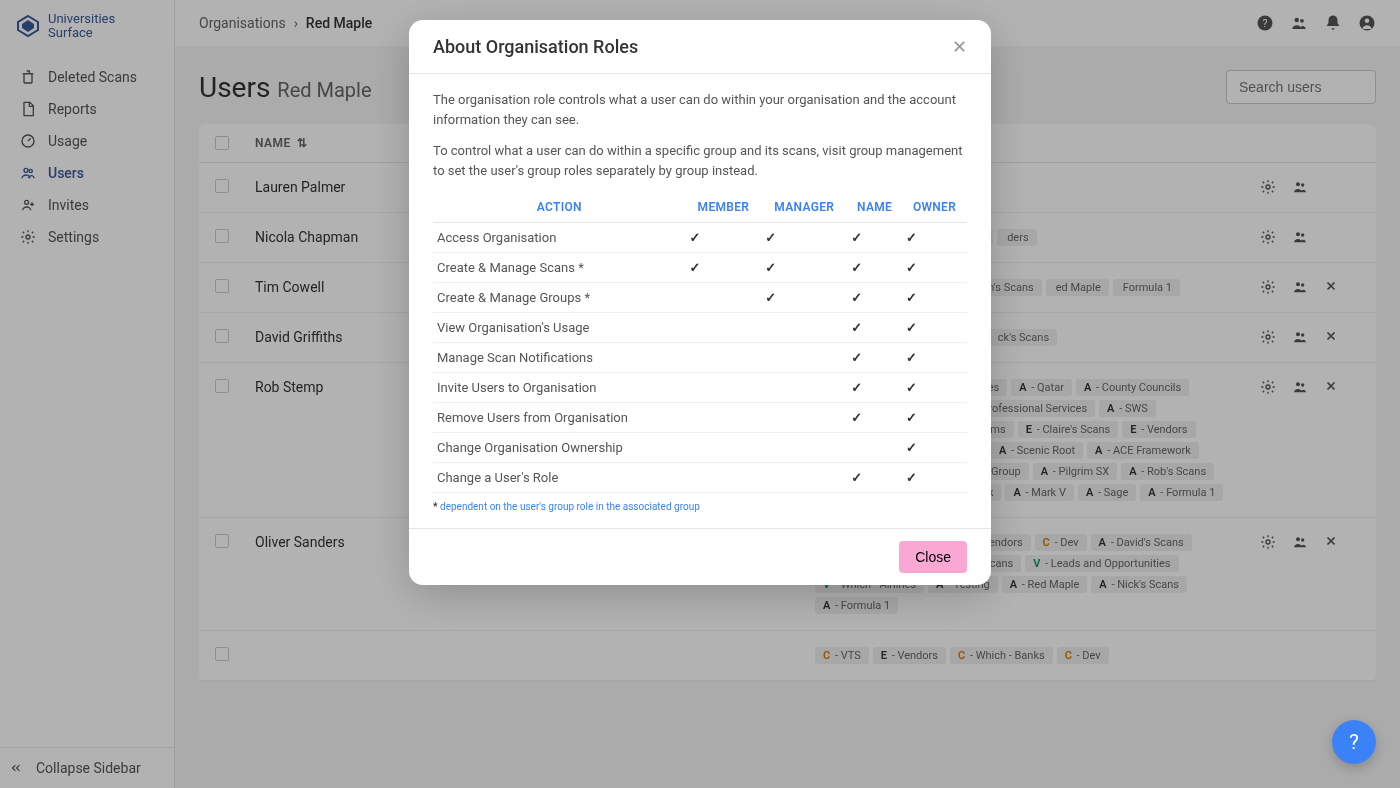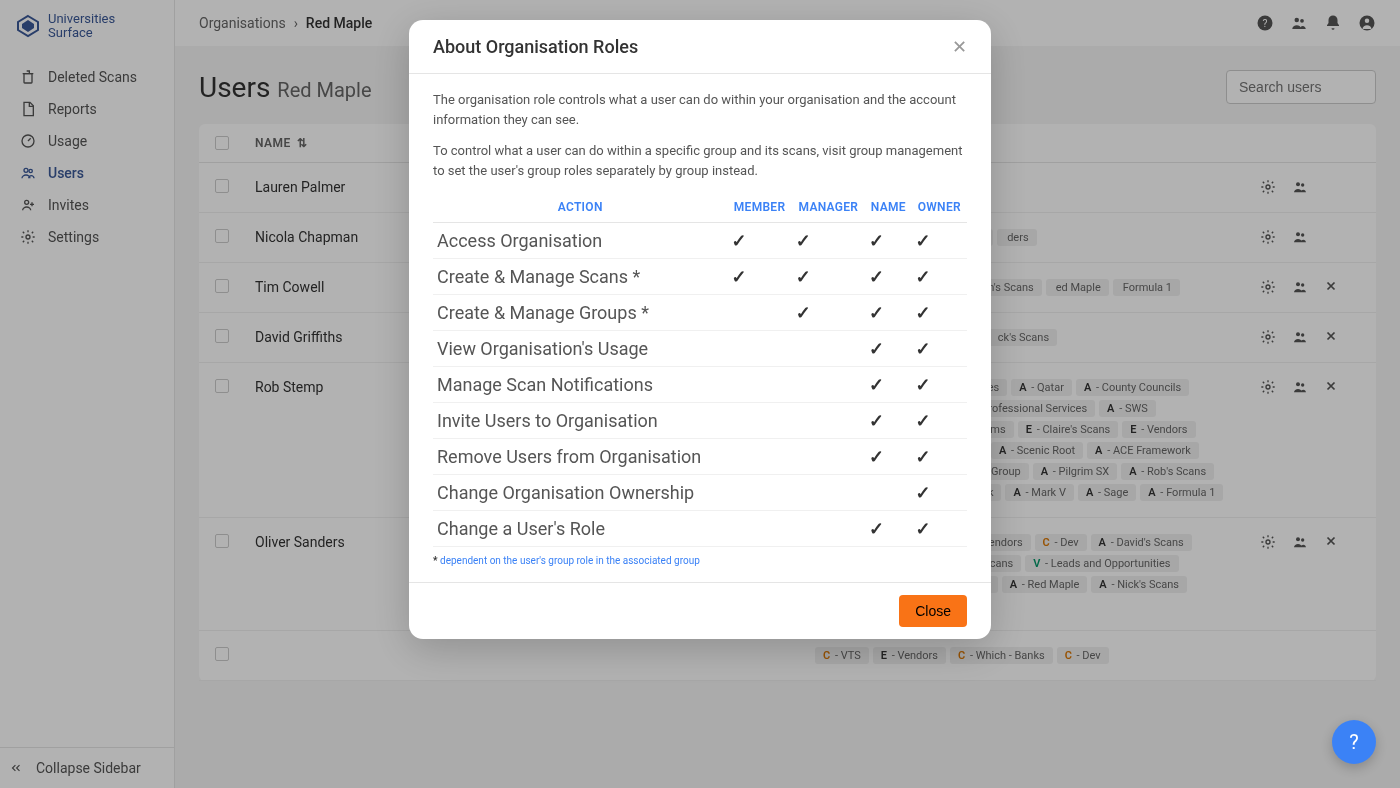--- a/index.html
+++ b/index.html
@@ -56,30 +56,30 @@
     .modal { background: #fff; border-radius: 14px; width: 582px; box-shadow: 0 10px 40px rgba(0,0,0,0.2); }
     .modal-header { display: flex; justify-content: space-between; align-items: center; padding: 16px 24px; border-bottom: 1px solid #e5e5e5; }
     .modal-title { font-size: 18px; font-weight: 500; }
     .modal-close { cursor: pointer; color: #999; font-size: 18px; }
     .modal-body { padding: 16px 24px; }
     .modal-body p { margin-bottom: 12px; font-size: 13px; line-height: 1.5; color: #555; }
     
     .role-table { width: 100%; border-collapse: collapse; margin-top: 8px; }
     .role-table th { text-align: center; font-size: 12px; color: #3b82f6; font-weight: 600; padding: 8px 4px; border-bottom: 1px solid #e5e5e5; letter-spacing: 0.3px; }
     .role-table th:first-child { color: #3b82f6; }
-    .role-table td { padding: 7px 4px; border-bottom: 1px solid #f0f0f0; font-size: 18px; color: #555; }
+    .role-table td { padding: 7px 4px; border-bottom: 1px solid #f0f0f0; font-size: 13px; color: #555; }
     .role-table td.check { text-align: left; }
     .checkmark { color: #333; font-weight: bold; }
     
     .footnote { font-size: 10px; margin-top: 8px; }
     .footnote b { color: #333; }
     .footnote span { color: #3b82f6; }
     
     .modal-footer { padding: 12px 24px; border-top: 1px solid #e5e5e5; display: flex; justify-content: flex-end; }
-    .btn-close { background: #f97316; border: none; padding: 8px 16px; border-radius: 4px; cursor: pointer; font-size: 14px; }
+    .btn-close { background: #f9a8d4; border: none; padding: 8px 16px; border-radius: 4px; cursor: pointer; font-size: 14px; }
     
     .help-fab { position: fixed; bottom: 24px; right: 24px; width: 44px; height: 44px; border-radius: 50%; background: #3b82f6; color: #fff; display: flex; align-items: center; justify-content: center; font-size: 20px; box-shadow: 0 4px 12px rgba(0,0,0,0.2); cursor: pointer; }
     
     svg { display: block; }
   </style>
 </head>
 <body>
 
 <div class="app">
 

